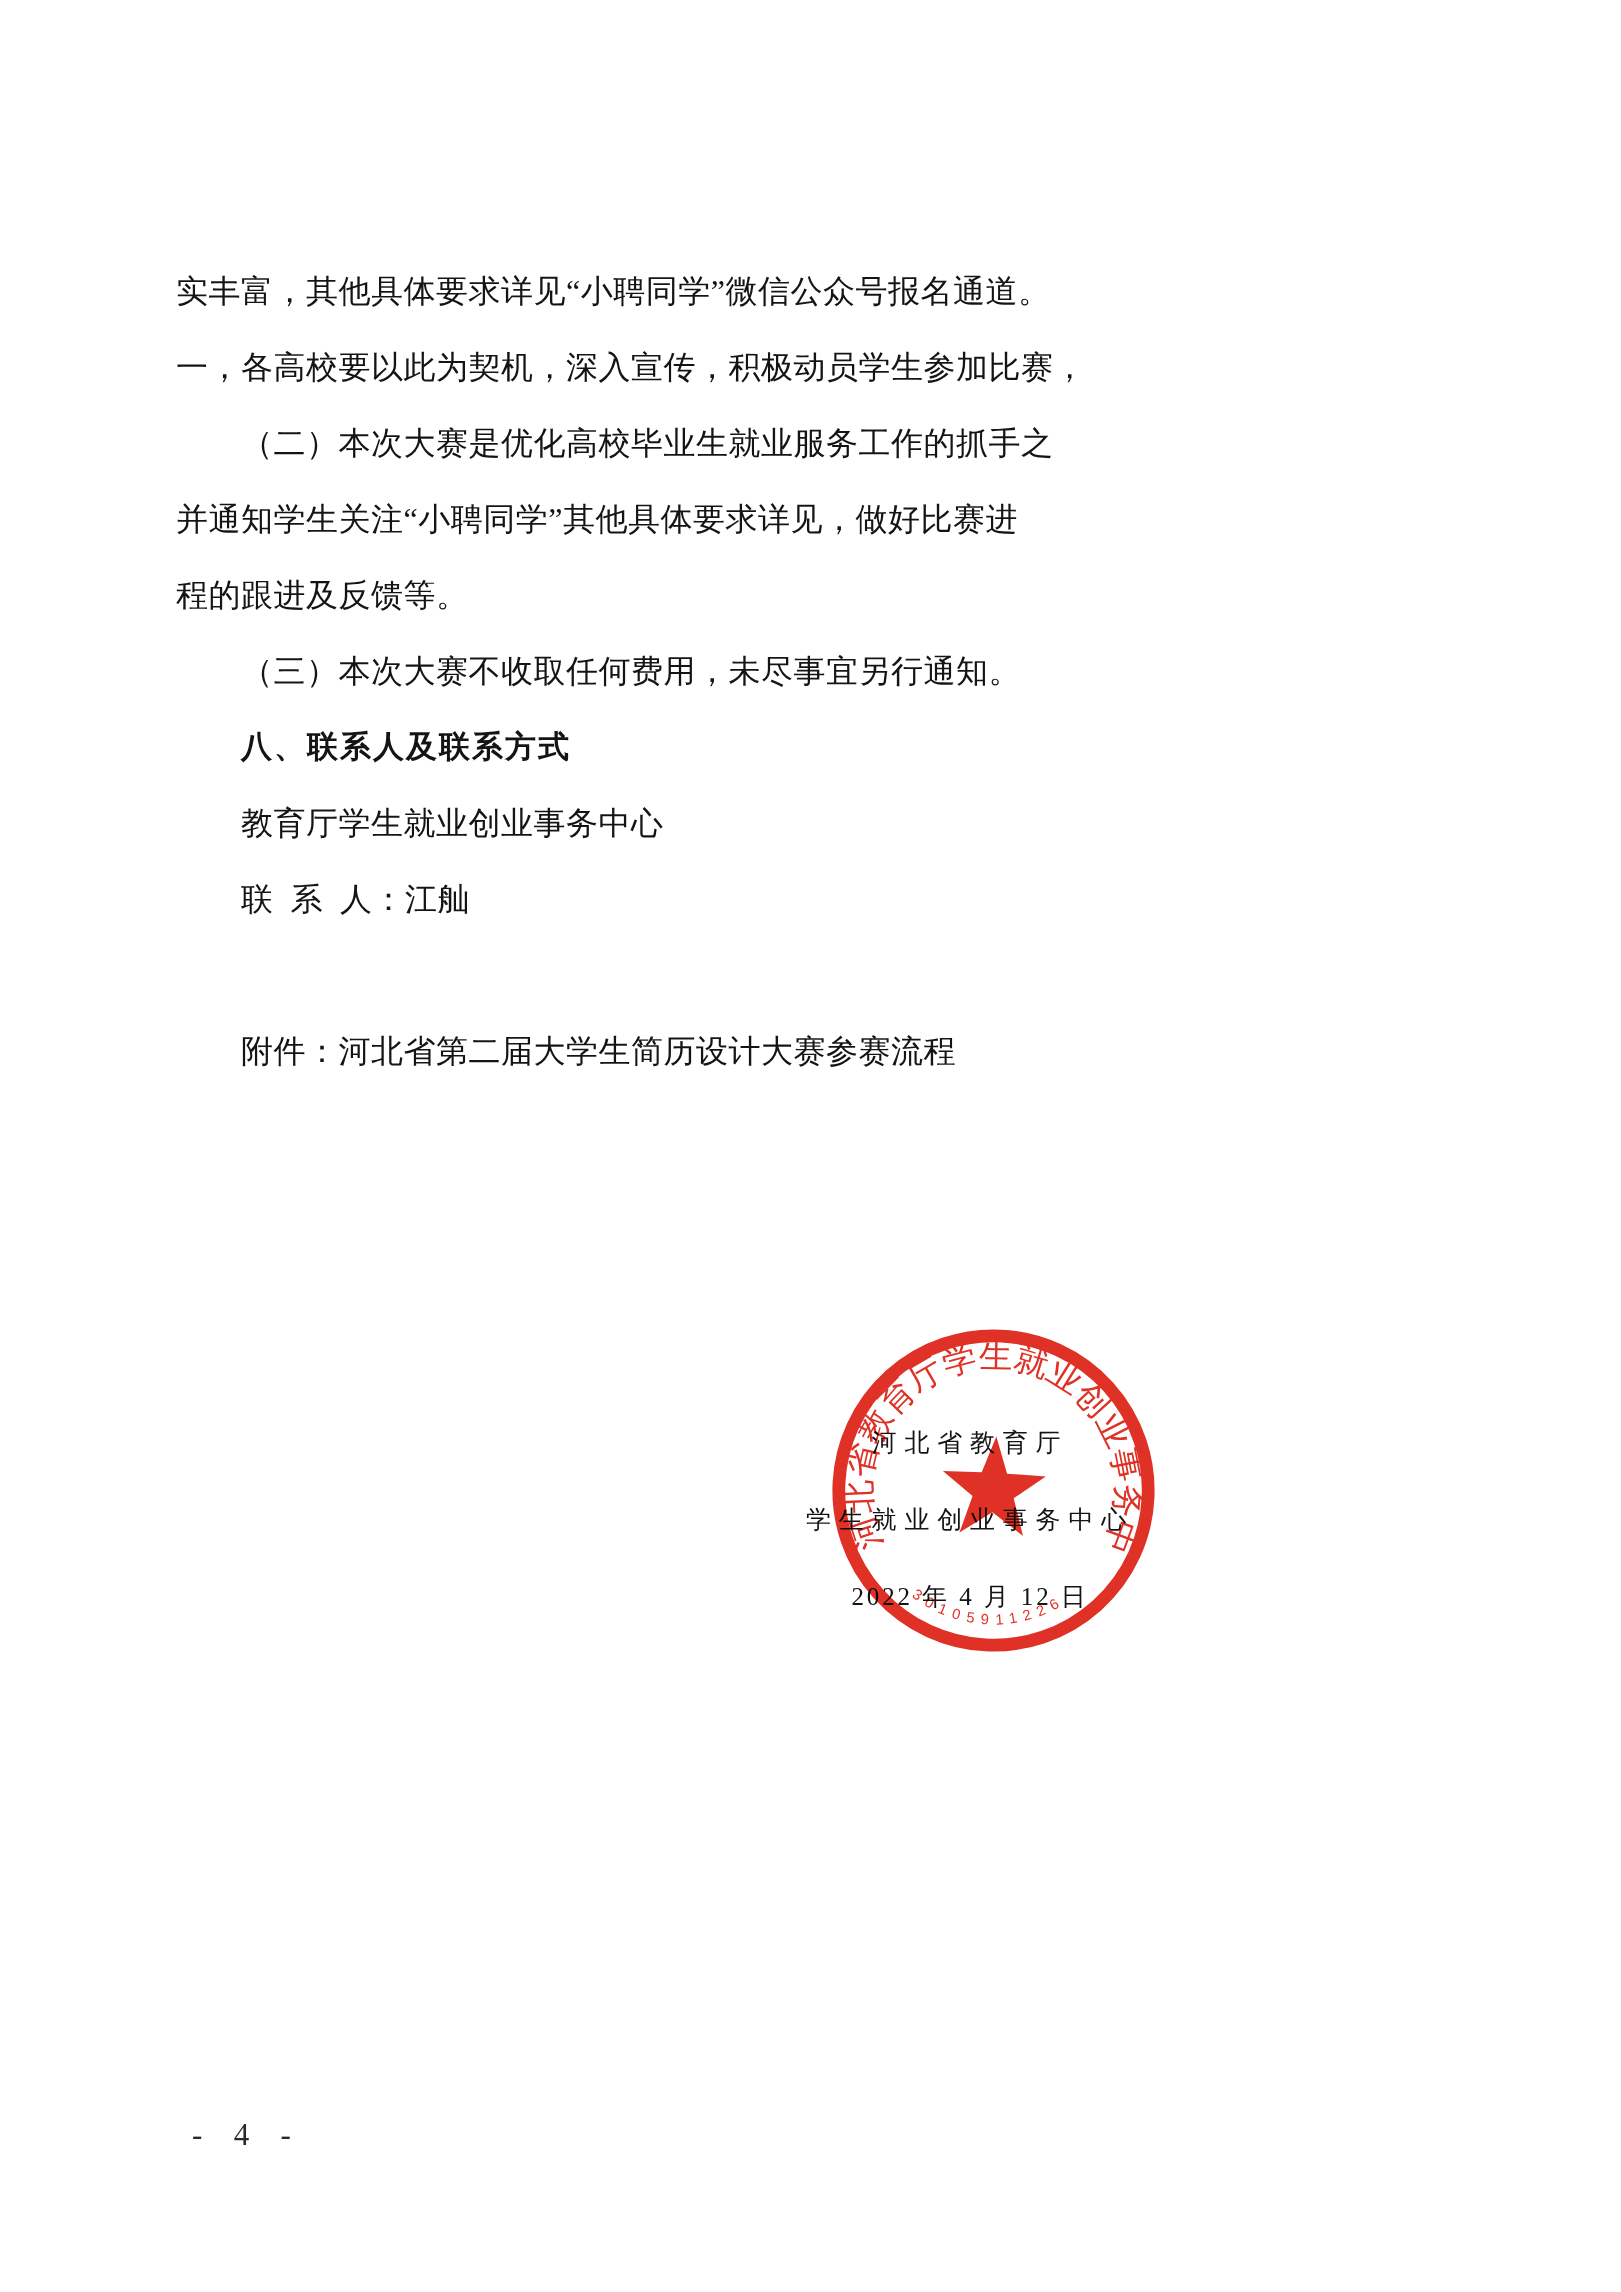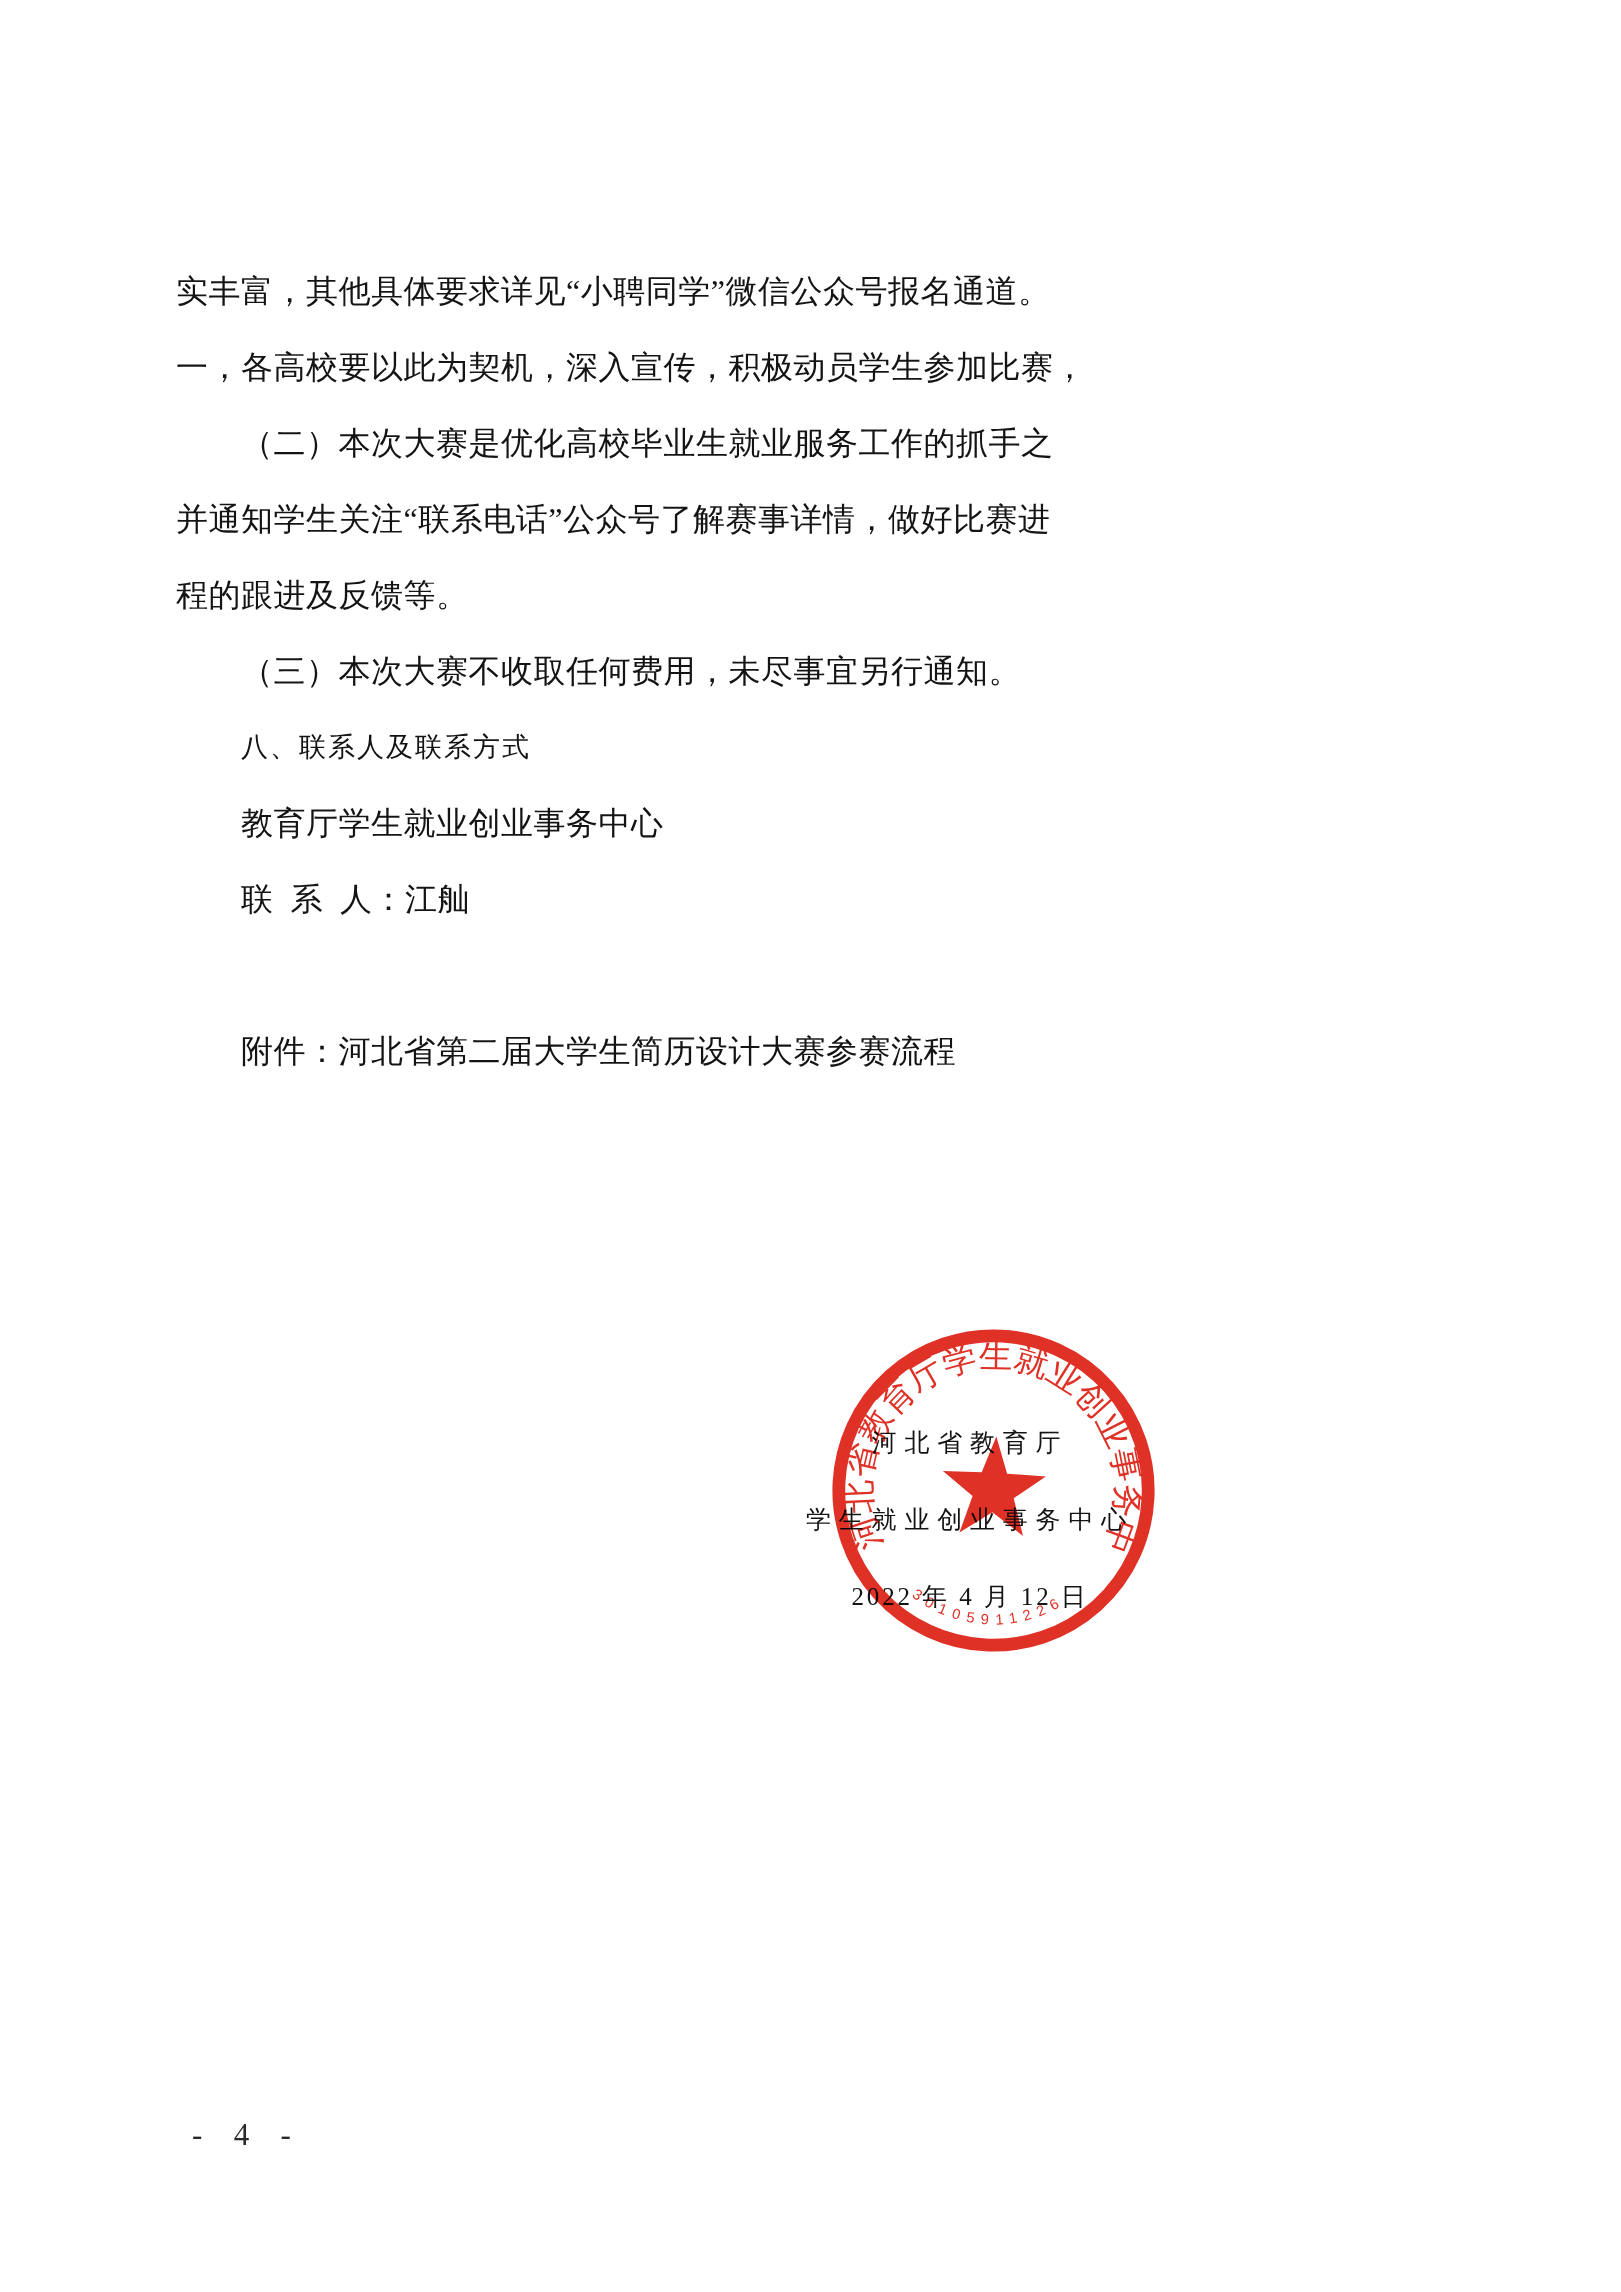--- a/index.html
+++ b/index.html
@@ -22,22 +22,22 @@
   }
   .line {
     font-size: 32px;
     line-height: 76px;
     white-space: pre;
     letter-spacing: 0.5px;
   }
   .indent { padding-left: 65px; }
   .heading {
     font-family: "Liberation Sans", "DejaVu Sans", sans-serif;
-    font-weight: normal;
-    font-size: 27px;
+    font-weight: bold;
+    font-size: 31px;
     letter-spacing: 2px;
   }
   .gap-above { margin-top: 76px; font-family: Liberation Serif, serif; }
   .signature-block {
     position: absolute;
     left: 676px;
     top: 1404px;
     width: 588px;
     text-align: center;
   }
@@ -70,21 +70,21 @@
 </style>
 </head>
 <body>
 
 <div class="page">
 
   <div class="body-block">
     <div class="line">实丰富，其他具体要求详见“小聘同学”微信公众号报名通道。</div>
     <div class="line">一，各高校要以此为契机，深入宣传，积极动员学生参加比赛，</div>
     <div class="line indent">（二）本次大赛是优化高校毕业生就业服务工作的抓手之</div>
-    <div class="line">并通知学生关注“联系电话”公众号了解赛事详情，做好比赛进</div>
+    <div class="line">并通知学生关注“小聘同学”其他具体要求详见，做好比赛进</div>
     <div class="line">程的跟进及反馈等。</div>
     <div class="line indent">（三）本次大赛不收取任何费用，未尽事宜另行通知。</div>
     <div class="line indent heading">八、联系人及联系方式</div>
     <div class="line indent">教育厅学生就业创业事务中心</div>
     <div class="line indent">联  系  人：江舢</div>
     <div class="line indent gap-above">附件：河北省第二届大学生简历设计大赛参赛流程</div>
   </div>
 
   <div class="signature-block">
     <div class="sig-line">河北省教育厅</div>

